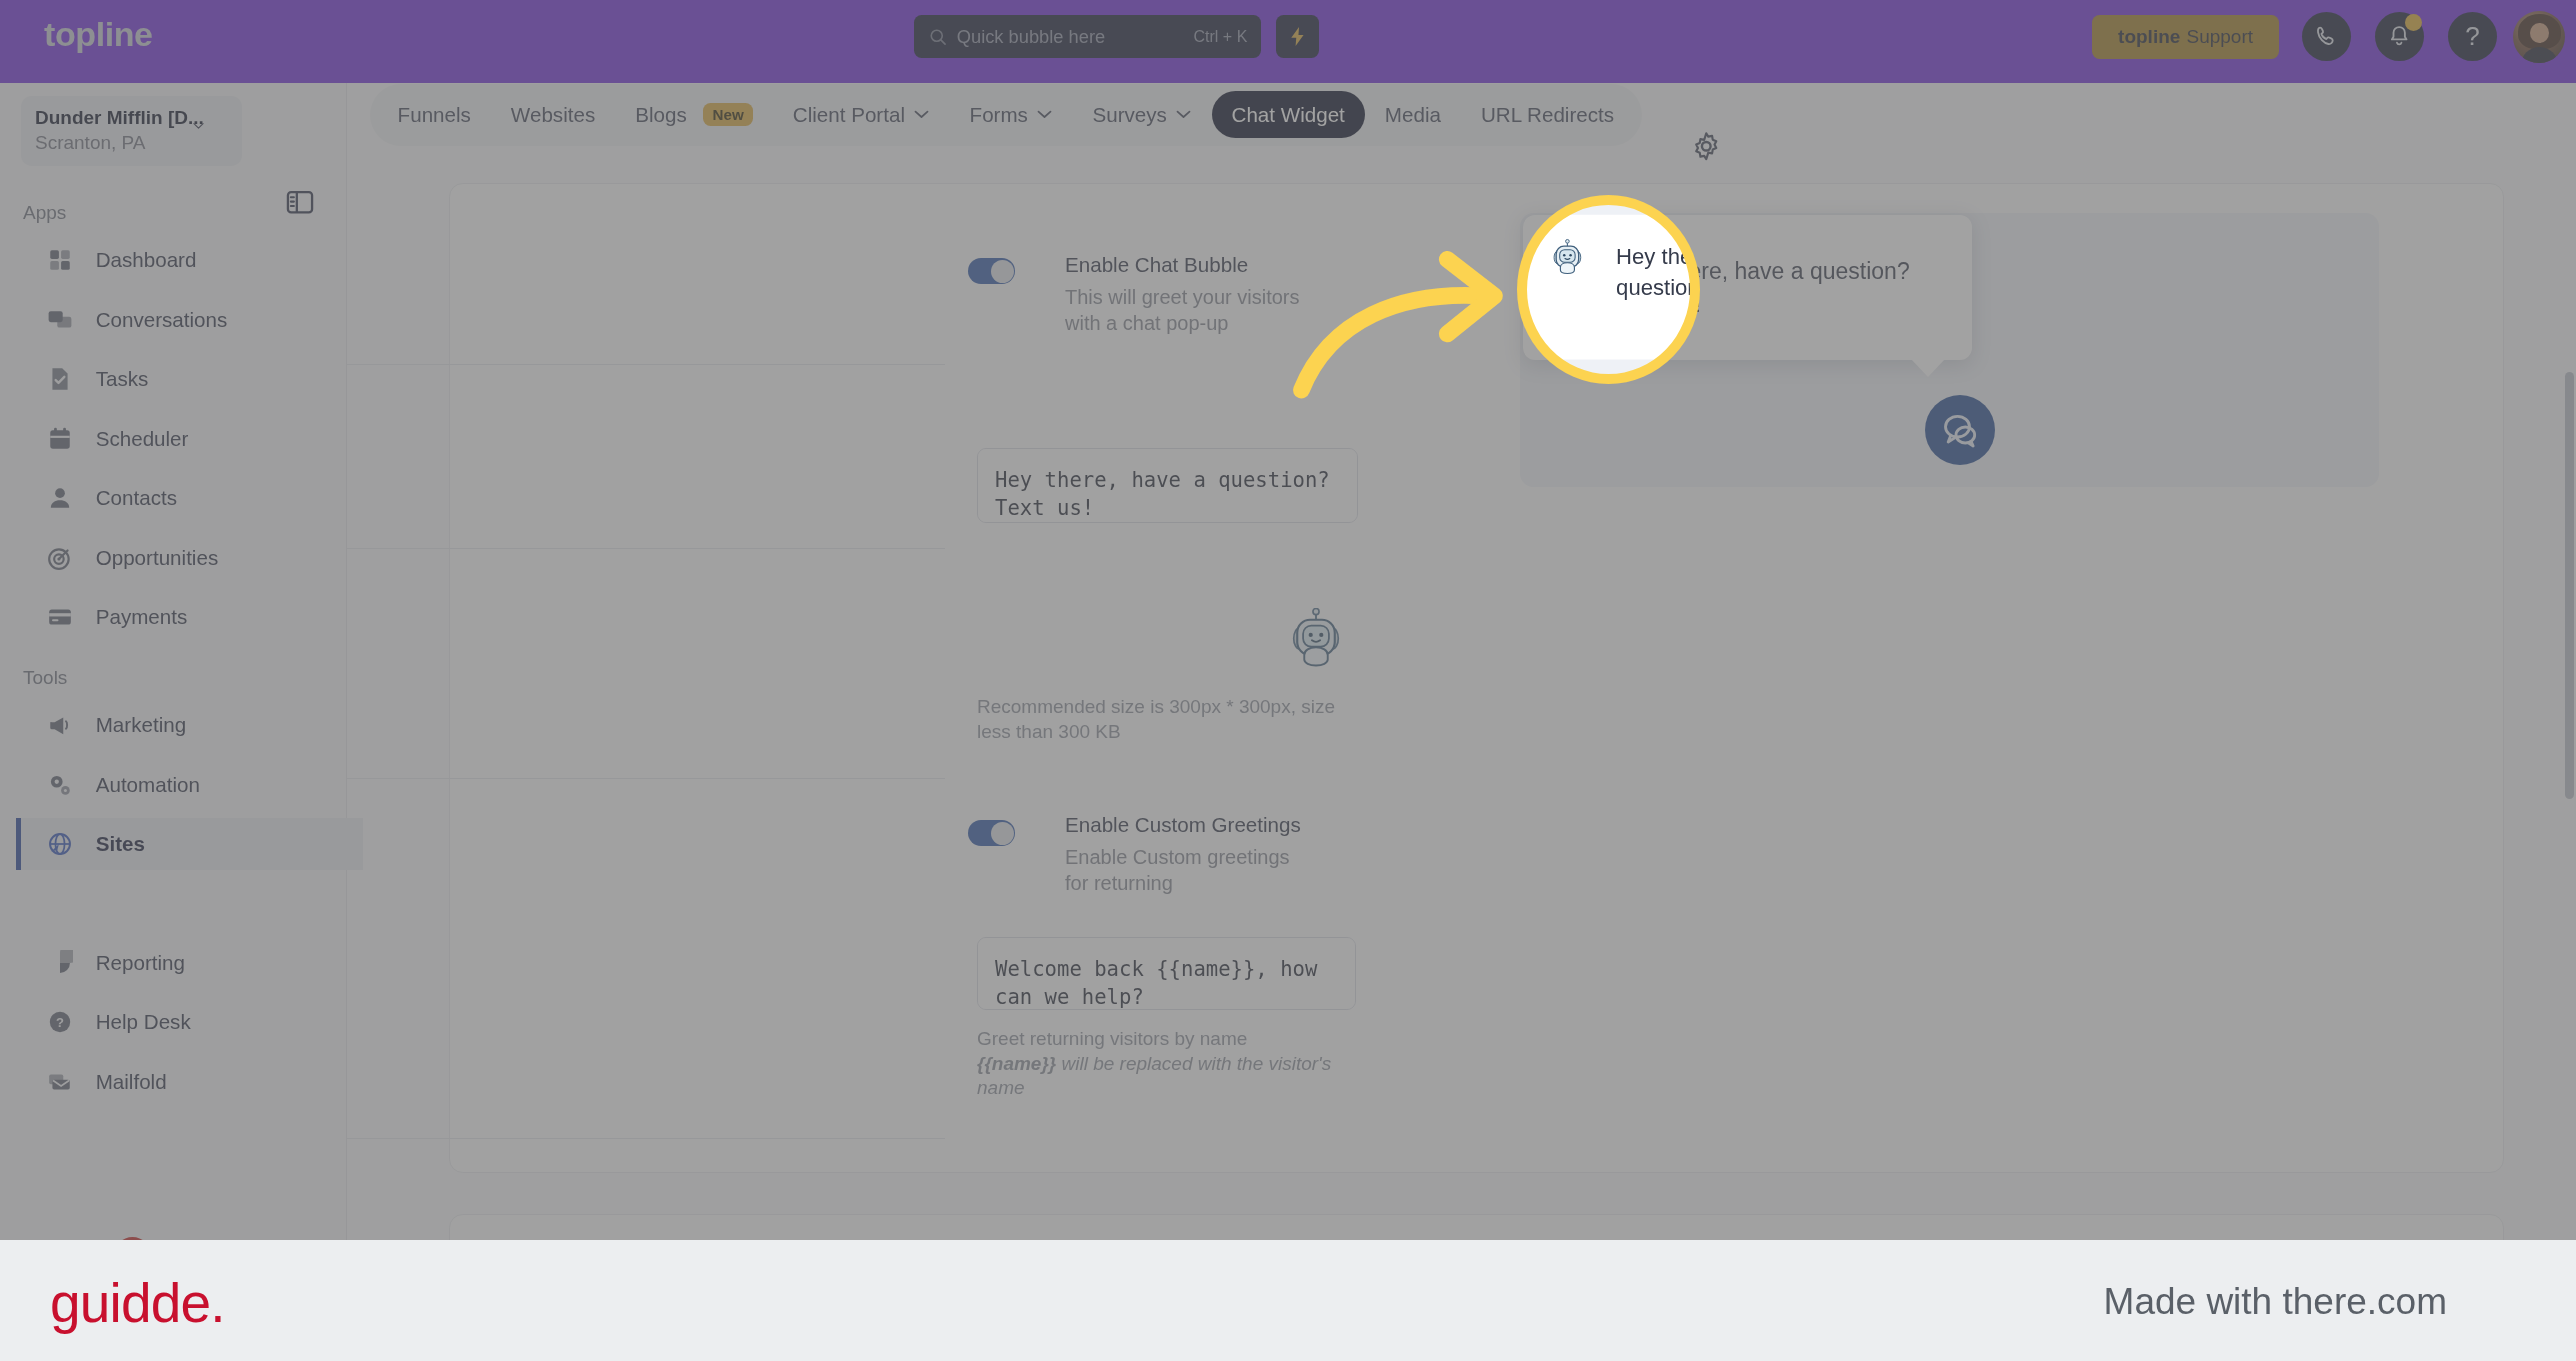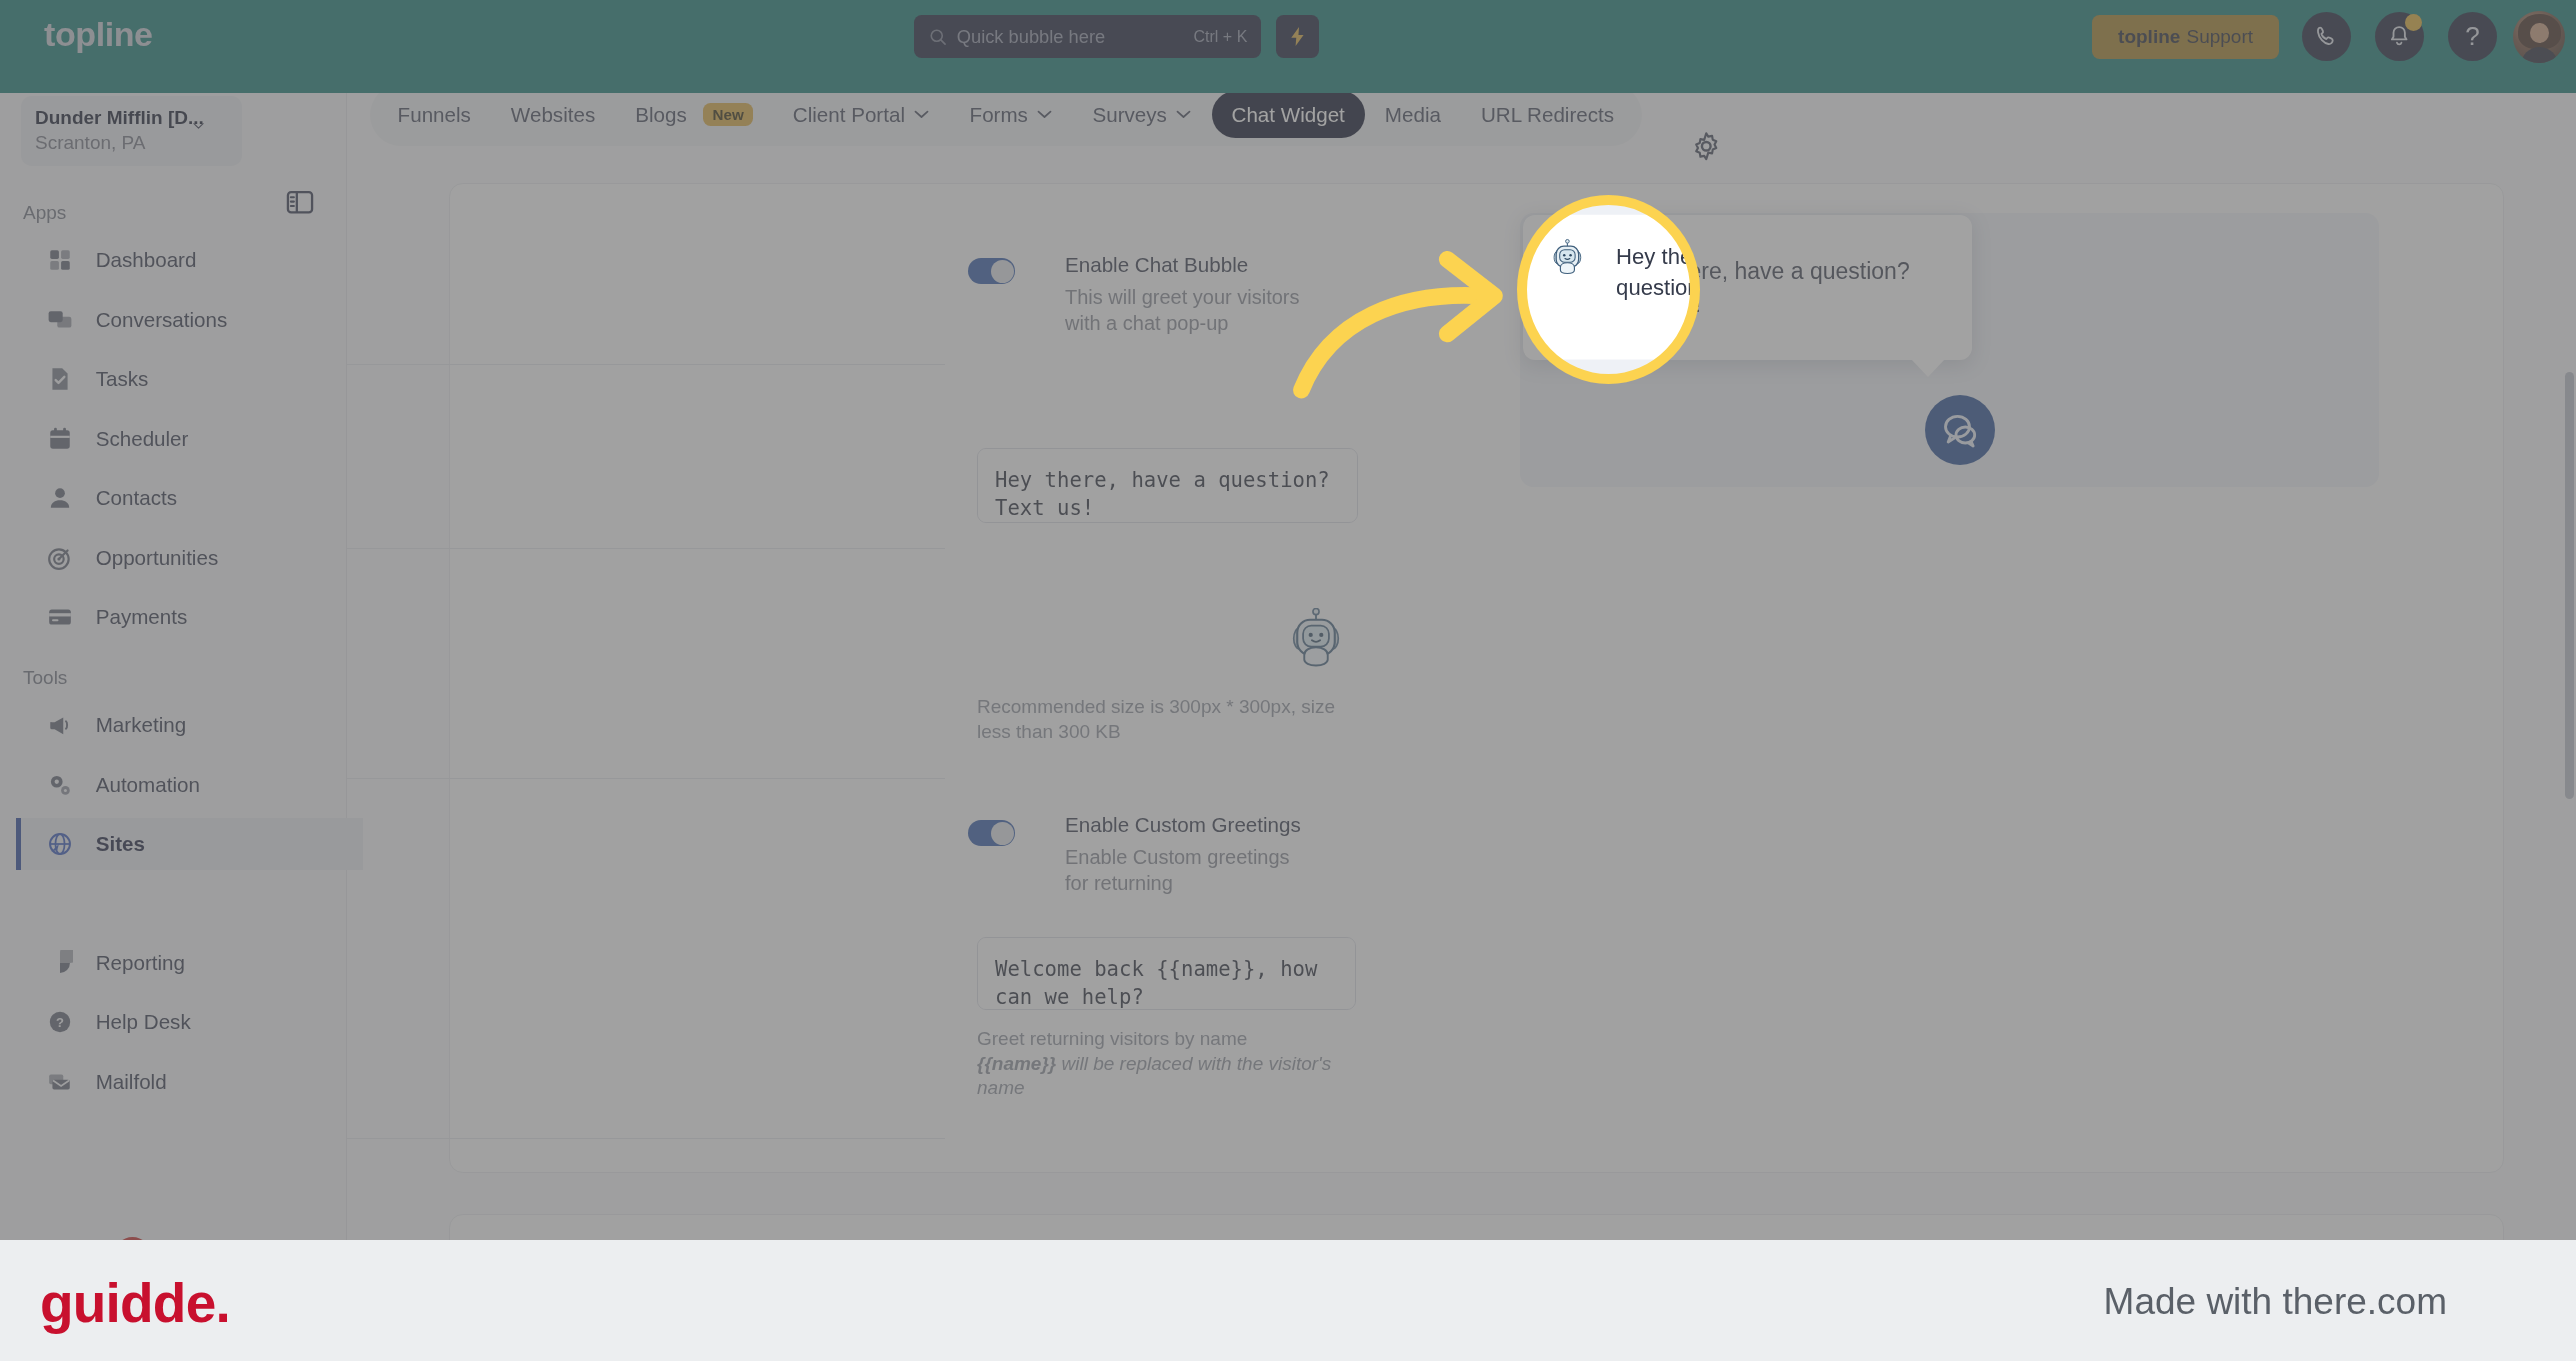--- a/index.html
+++ b/index.html
@@ -23,22 +23,22 @@
     position: absolute; left: 0; top: 0;
     width: 2576px; height: 1240px;
     background: rgba(105,105,105,0.62);
     z-index: 60;
     pointer-events: none;
   }
 
   
   #topbar {
     position: absolute; left: 0; top: 0;
-    width: 2576px; height: 93px;
-    background: #0f766e;
+    width: 2576px; height: 83px;
+    background: #6d28d9;
     z-index: 40;
   }
   #logo {
     position: absolute; left: 44px; top: 15.2px;
     font-size: 34px; font-weight: 700; letter-spacing: -0.4px;
     color: #c9ccd6;
   }
   #searchbox {
     position: absolute; left: 914px; top: 15.2px;
     width: 347px; height: 43px;
@@ -320,22 +320,22 @@
     z-index: 71;
   }
 
   
   #footer {
     position: absolute; left: 0; top: 1240px;
     width: 2576px; height: 122px;
     background: #eceef0;
   }
   #guiddelogo {
-    position: absolute; left: 40px; top: 30.5px;
-    font-size: 55px; font-weight: 700; color: #c8102e;
+    position: absolute; left: 50px; top: 30.5px;
+    font-size: 55px; font-weight: 400; color: #c8102e;
     letter-spacing: -0.8px;
   }
   #madewith {
     position: absolute; right: 129px; top: 41px;
     font-size: 37px; color: #5a6068;
   }
 </style>
 </head>
 <body>
 

